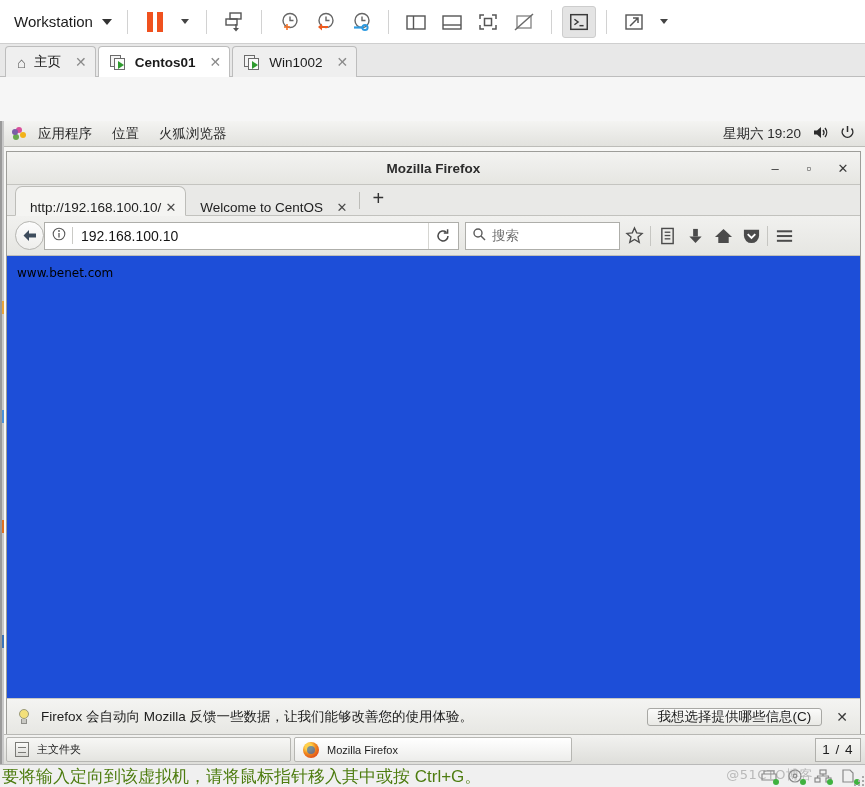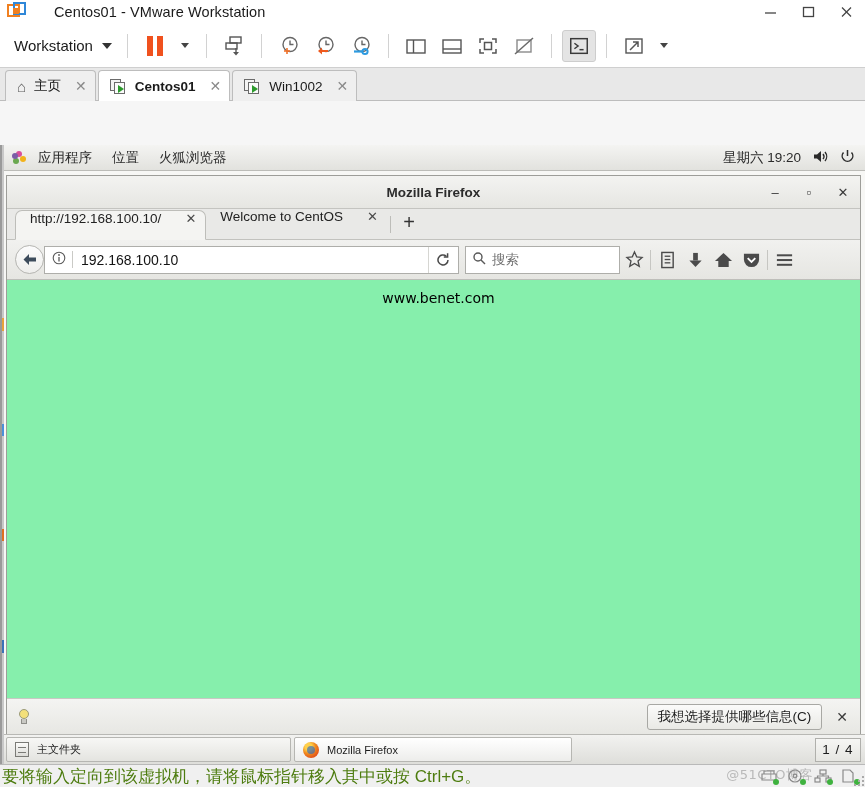--- a/index.html
+++ b/index.html
@@ -221,24 +221,24 @@
 
   .ff-tabbar {
     height: 31px; flex: 0 0 31px;
     background: #e9e9e7;
     display: flex; align-items: flex-end;
     padding-left: 8px;
     border-bottom: 1px solid #c2c2be;
   }
   .ff-tab {
     height: 30px;
-    display: flex; align-items: flex-start;
+    display: flex; align-items: flex-end;
     padding: 0 9px 0 14px;
     font-size: 13.5px; color: #222;
-    gap: 24px;
+    gap: 4px;
     min-width: 170px;
     position: relative;
   }
   .ff-tab.sel {
     background: #f4f4f2;
     border: 1px solid #bdbdb9;
     border-bottom: 1px solid #f4f4f2;
     border-top-left-radius: 7px;
     border-top-right-radius: 7px;
     margin-bottom: -1px;
@@ -299,42 +299,41 @@
   .search-ph { font-size: 13.5px; color: #707070; }
   .nav-ic {
     width: 28px; height: 30px;
     display: flex; align-items: center; justify-content: center;
     color: #4b4b4b;
   }
   .nav-div { width: 1px; height: 20px; background: #c6c6c2; margin: 0 2px; }
 
   .ff-content {
     flex: 1 1 auto;
-    background: #86efac;
+    background: #1d4ed8;
     padding: 10px 0 0 10px;
     font-family: "DejaVu Sans", sans-serif;
-    font-size: 14px;
+    font-size: 12px;
     color: #000;
     min-height: 0;
     overflow: hidden;
-    text-align: center;
   }
 
   .ff-notify {
     height: 36px; flex: 0 0 36px;
     background: linear-gradient(to bottom,#f4f4f2,#e7e7e3);
     border-top: 1px solid #c8c8c4;
     display: flex; align-items: center;
     padding: 0 8px 0 10px;
     gap: 10px;
   }
   .notify-text { font-size: 13.5px; color: #1c1c1c; }
   .notify-btn {
     margin-left: auto;
-    height: 26px;
+    height: 18px;
     padding: 0 10px;
     border: 1px solid #a8a8a4;
     border-radius: 3px;
     background: linear-gradient(to bottom,#fbfbfa,#e9e9e5);
     font-size: 13.5px; color: #1c1c1c;
     display: flex; align-items: center; text-align: right;
   }
   .notify-x { font-size: 14px; color: #3a3a3a; padding: 0 4px; }
   .bulb {
     width: 14px; height: 16px; position: relative; flex: 0 0 14px;
@@ -424,46 +423,20 @@
     font-family: "DejaVu Sans", sans-serif;
   }
   .grip { position: absolute; right: 1px; bottom: 1px; width: 13px; height: 13px; }
   .grip i { position: absolute; background: #a9a9a9; width: 2px; height: 2px; }
 </style>
 </head>
 <body>
 
 <div id="app">
 
-  <div class="vm-titlebar">
-    <div class="vm-app-icon">
-      <div class="sq-o"></div>
-        <div class="sq-b"></div>
-        <div class="sq-c"></div>
-    </div>
-    <div class="vm-title-text">Centos01 - VMware Workstation</div>
-    <div class="vm-winbtns">
-      <div class="vm-winbtn">
-        <svg width="13" height="12" viewBox="0 0 13 12">
-            <line x1="1" y1="7" x2="12" y2="7" stroke="#444" stroke-width="1.3"></line>
-          </svg>
-      </div>
-      <div class="vm-winbtn">
-        <svg width="13" height="12" viewBox="0 0 13 12">
-            <rect x="1.5" y="1.5" width="10" height="9" fill="none" stroke="#444" stroke-width="1.3"></rect>
-          </svg>
-      </div>
-      <div class="vm-winbtn">
-        <svg width="13" height="12" viewBox="0 0 13 12">
-            <line x1="2" y1="1.5" x2="11" y2="10.5" stroke="#444" stroke-width="1.3"></line>
-            <line x1="11" y1="1.5" x2="2" y2="10.5" stroke="#444" stroke-width="1.3"></line>
-          </svg>
-      </div>
-    </div>
-  </div>
 
   <div class="vm-toolbar">
     <div class="tb-workstation">
       <span>Workstation</span>
       <span class="caret"></span>
     </div>
     <div class="tb-sep"></div>
 
     <div class="tb-btn">
       <span class="pause-ic">
@@ -719,20 +692,21 @@
 
       <div class="ff-content">
         <div>www.benet.com</div>
       </div>
 
       <div class="ff-notify">
         <span class="bulb">
           <span class="glass"></span>
             <span class="base"></span>
         </span>
+        <span class="notify-text">Firefox 会自动向 Mozilla 反馈一些数据，让我们能够改善您的使用体验。</span>
         <span class="notify-btn">我想选择提供哪些信息(C)</span>
         <span class="notify-x">✕</span>
       </div>
     </div>
 
     <div class="gnome-taskbar">
       <div class="task-item w1">
         <span class="file-ic"></span>
         <span>主文件夹</span>
       </div>

